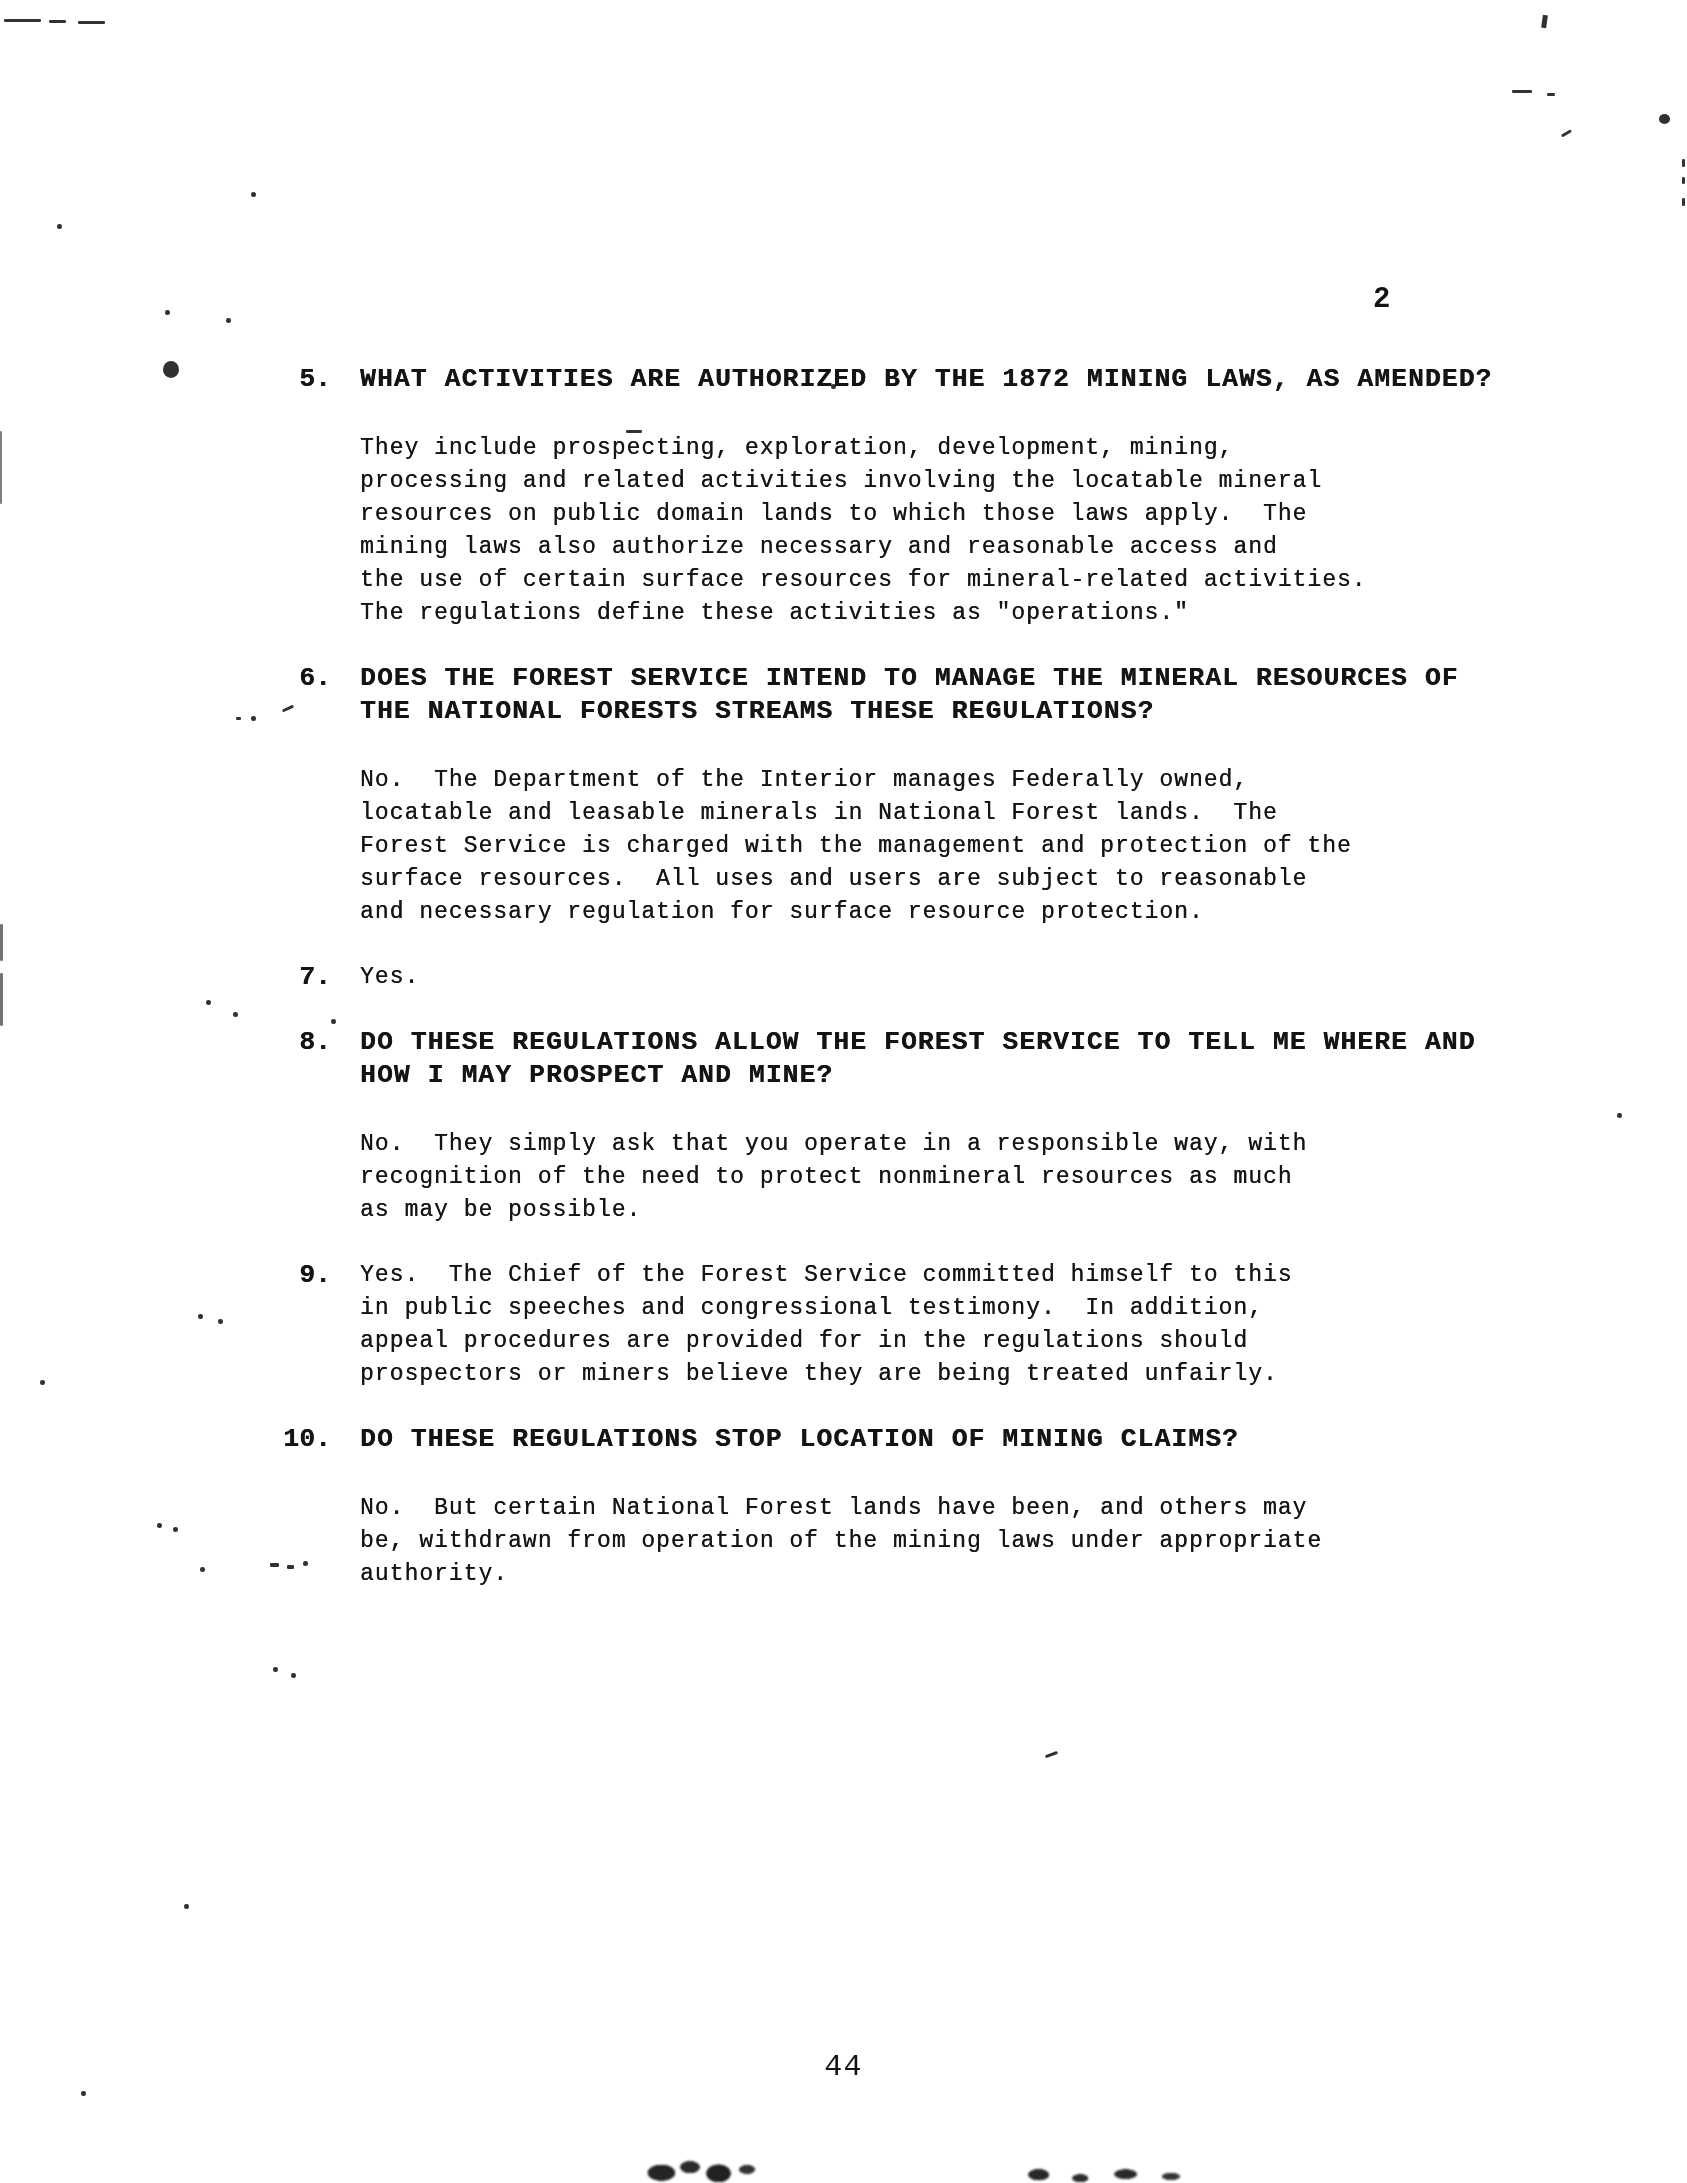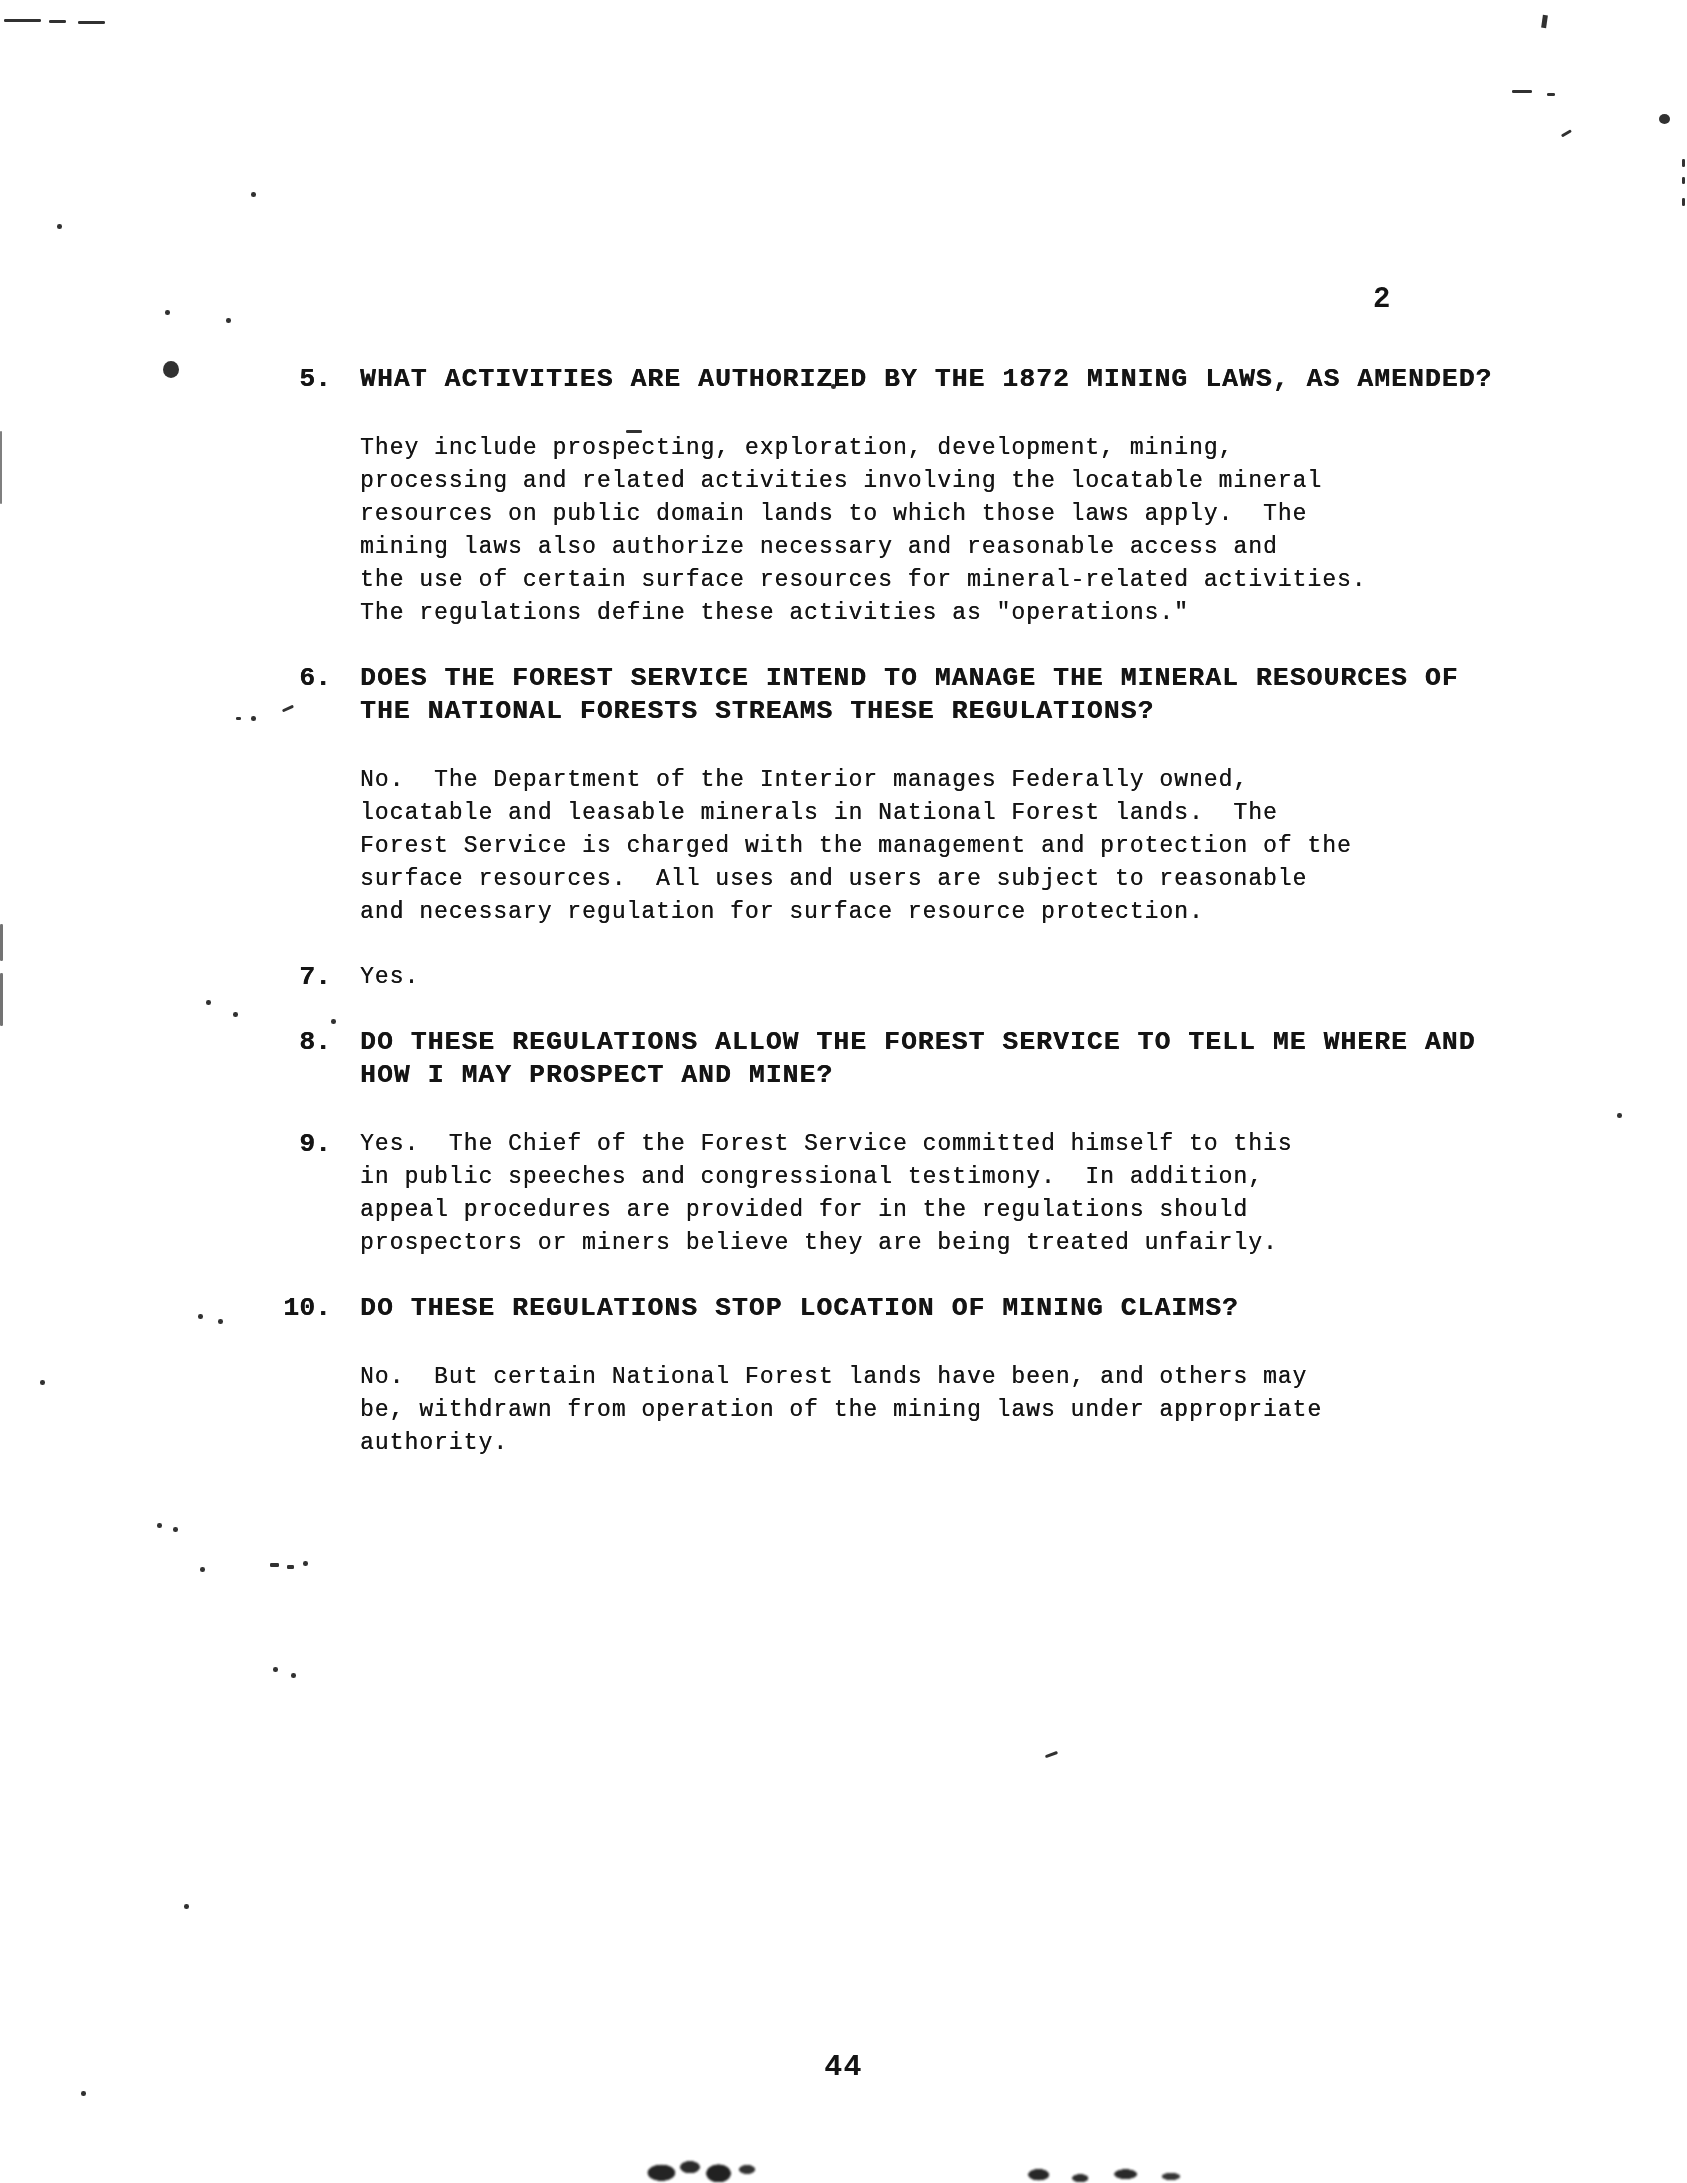--- a/index.html
+++ b/index.html
@@ -61,21 +61,21 @@
     text-shadow: 0.3px 0.3px 0 #333;
   }
   .qa-item:last-child .qa-answer { margin-bottom: 3px; }
   .footer-page-number {
     position: absolute;
     top: 2050px;
     left: 0;
     width: 1687px;
     text-align: center;
     font-size: 30px;
-    font-weight: 700;
+    font-weight: 400;
     letter-spacing: 1.3px;
   }
   
   .artifact { position: absolute; background: #151515; opacity: 0.88; }
   .speck { width: 4.6px; height: 4.6px; border-radius: 50%; }
   .dash  { height: 3.3px; border-radius: 1.3px; }
   .blob  { border-radius: 50%; }
   .vtick { width: 3.3px; border-radius: 1.3px; }
   .smudge {
     position: absolute;
@@ -132,20 +132,23 @@
 
     <div class="qa-item">
       <div class="qa-number">7.</div>
       <div class="qa-answer">Yes.</div>
     </div>
 
     <div class="qa-item">
       <div class="qa-number">8.</div>
       <div class="qa-question">DO THESE REGULATIONS ALLOW THE FOREST SERVICE TO TELL ME WHERE AND
 HOW I MAY PROSPECT AND MINE?</div>
+      <div class="qa-answer">No.  They simply ask that you operate in a responsible way, with
+recognition of the need to protect nonmineral resources as much
+as may be possible.</div>
     </div>
 
     <div class="qa-item">
       <div class="qa-number">9.</div>
       <div class="qa-answer">Yes.  The Chief of the Forest Service committed himself to this
 in public speeches and congressional testimony.  In addition,
 appeal procedures are provided for in the regulations should
 prospectors or miners believe they are being treated unfairly.</div>
     </div>
 

